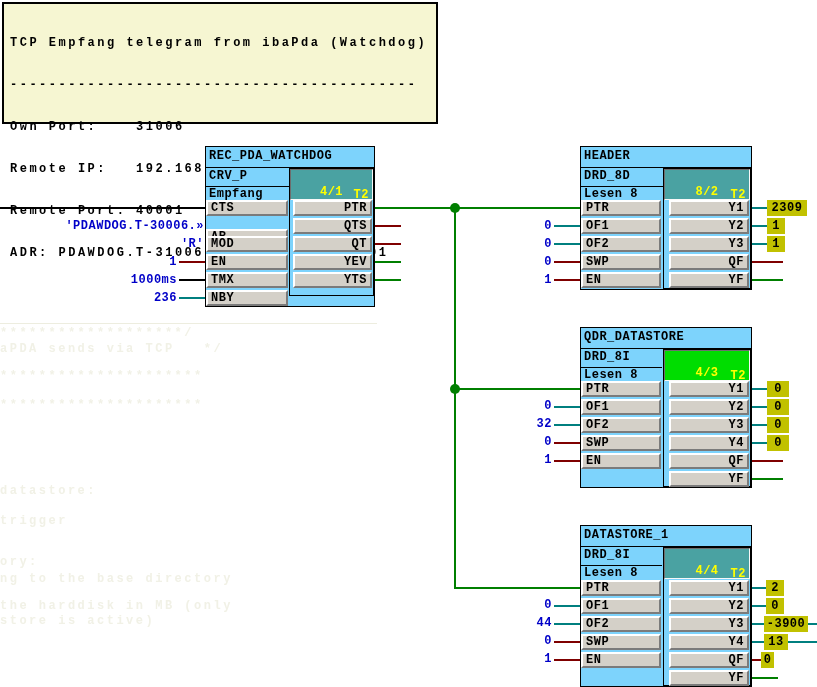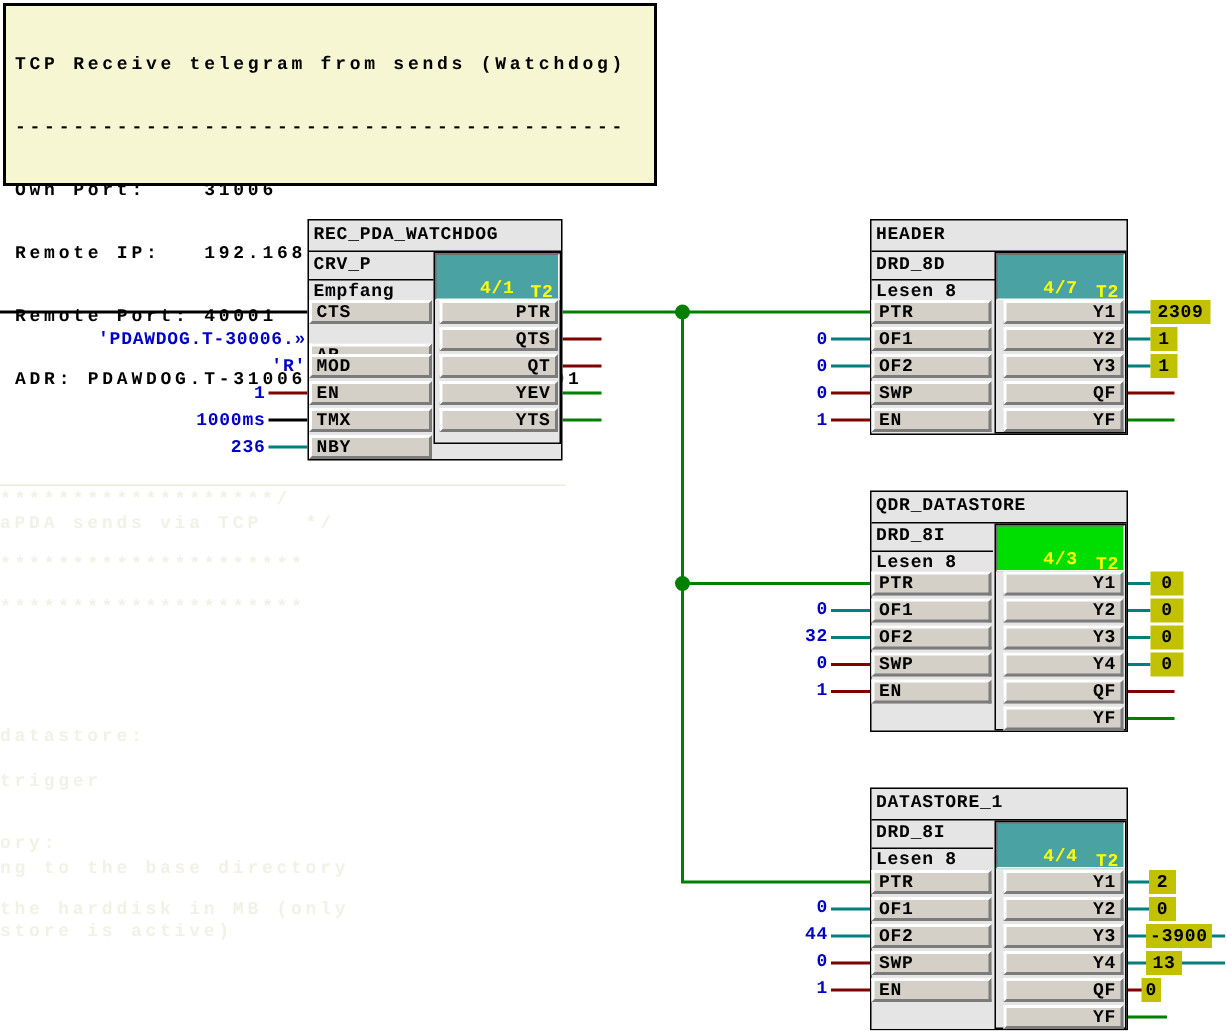--- a/index.html
+++ b/index.html
@@ -6,21 +6,21 @@
   #canvas{position:relative;width:817px;height:687px;background:#ffffff;overflow:hidden;
           font-family:"Liberation Mono",monospace;}
   .abs{position:absolute;box-sizing:border-box;}
   .wire{position:absolute;}
   .dot{position:absolute;width:10px;height:10px;border-radius:50%;background:#007f00;}
   .cmt{position:absolute;box-sizing:border-box;background:#f6f6d2;border:2px solid #000;
        font-weight:bold;font-size:12px;letter-spacing:2.5px;white-space:pre;line-height:14px;
        padding:4px 6px;color:#000;}
   .faint{position:absolute;color:#f1f1e6;font-weight:bold;font-size:12px;letter-spacing:2.5px;
          white-space:pre;line-height:14px;}
-  .blk{position:absolute;box-sizing:border-box;background:#e5e5e5;border:1px solid #000;
+  .blk{position:absolute;box-sizing:border-box;background:#7dd3fc;border:1px solid #000;
        font-size:12px;font-weight:bold;letter-spacing:0.5px;color:#000;}
   .btitle{position:absolute;box-sizing:border-box;height:21px;line-height:19px;
           border-bottom:1px solid #000;padding-left:3px;white-space:pre;}
   .btype{position:absolute;box-sizing:border-box;height:19px;line-height:17px;
          border-bottom:1px solid #000;padding-left:3px;white-space:pre;}
   .bname{position:absolute;height:14px;line-height:14px;padding-left:3px;white-space:pre;}
   .grp{position:absolute;box-sizing:border-box;border:1px solid #000;}
   .panel{position:absolute;left:0;right:0;top:0;height:31px;box-sizing:border-box;
          border:1px solid;border-color:#6e6e6e #f8f8f8 #f8f8f8 #6e6e6e;}
   .panel.teal{background:#4aa2a2;}
@@ -47,21 +47,21 @@
   <div class="faint" style="left:0;top:369px;">*********************</div>
   <div class="faint" style="left:0;top:398px;">*********************</div>
   <div class="faint" style="left:0;top:484px;">datastore:</div>
   <div class="faint" style="left:0;top:514px;">trigger</div>
   <div class="faint" style="left:0;top:555px;">ory:</div>
   <div class="faint" style="left:0;top:572px;">ng to the base directory</div>
   <div class="faint" style="left:0;top:599px;">the harddisk in MB (only</div>
   <div class="faint" style="left:0;top:614px;">store is active)</div>
 
   <div class="cmt" style="left:2px;top:2px;width:436px;height:122px;">
-    <div>TCP Receive telegram from sends (Watchdog)</div>
+    <div>TCP Empfang telegram from ibaPda (Watchdog)</div>
     <div>------------------------------------------</div>
     <div>Own Port:    31006</div>
     <div>Remote IP:   192.168.50.203</div>
     <div>Remote Port: 40001</div>
     <div>ADR: PDAWDOG.T-31006.192168050203-40001</div>
   </div>
 
   <div class="wire" style="left:0;top:207px;width:205px;height:2px;background:#000000;"></div>
   <div class="wire" style="left:375px;top:207px;width:205px;height:2px;background:#007f00;"></div>
   <div class="wire" style="left:454px;top:207px;width:2px;height:382px;background:#007f00;"></div>
@@ -171,21 +171,21 @@
     <div class="cell" style="left:0;top:143px;width:82px;">NBY</div>
   </div>
 
   <div class="blk" style="left:580px;top:146px;width:172px;height:144px;">
     <div class="btitle" style="left:0;top:0;width:170px;">HEADER</div>
     <div class="btype" style="left:0;top:21px;width:91px;">DRD_8D</div>
     <div class="bname" style="left:0;top:40px;width:81px;">Lesen 8</div>
     <div class="grp" style="left:82px;top:21px;width:88px;height:121px;">
       <div class="panel teal">
         <span class="t2">T2</span>
-        <span class="slot">4/7</span>
+        <span class="slot">8/2</span>
       </div>
       <div class="cell out" style="left:5px;top:31px;width:80px;">Y1</div>
       <div class="cell out" style="left:5px;top:49px;width:80px;">Y2</div>
       <div class="cell out" style="left:5px;top:67px;width:80px;">Y3</div>
       <div class="cell out" style="left:5px;top:85px;width:80px;">QF</div>
       <div class="cell out" style="left:5px;top:103px;width:80px;">YF</div>
     </div>
     <div class="cell" style="left:0;top:53px;width:80px;">PTR</div>
     <div class="cell" style="left:0;top:71px;width:80px;">OF1</div>
     <div class="cell" style="left:0;top:89px;width:80px;">OF2</div>

